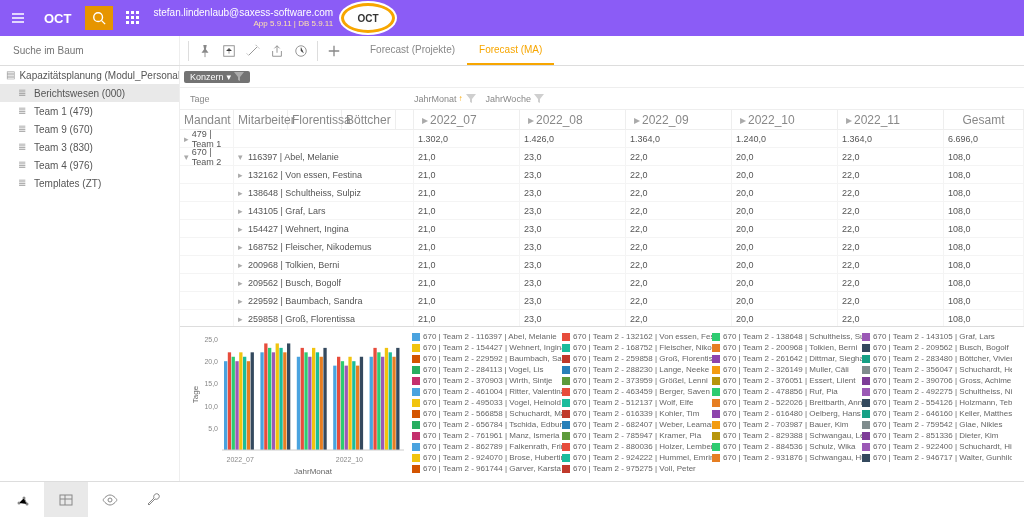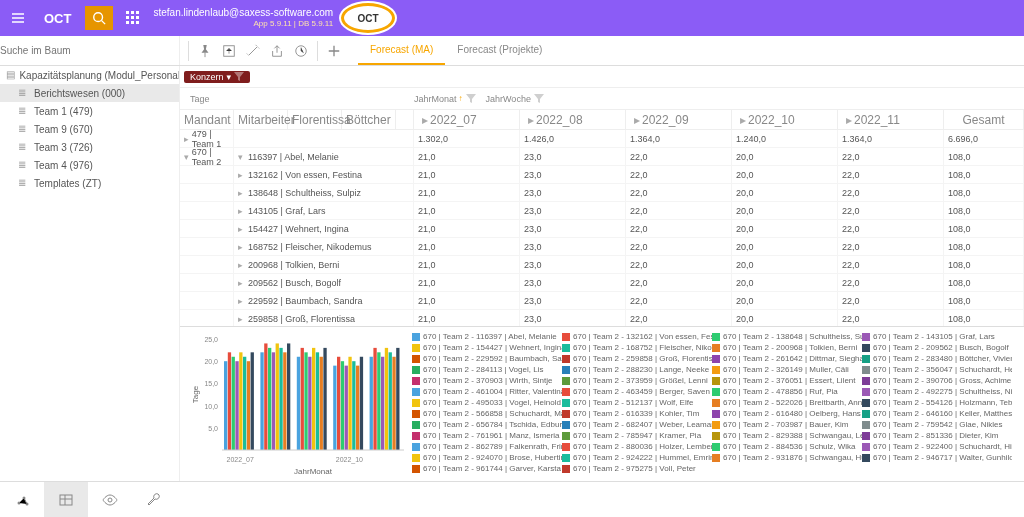--- a/index.html
+++ b/index.html
@@ -9,37 +9,37 @@
 .app-title{font-weight:bold;margin:0 14px;font-size:13px}
 .breadcrumb{font-size:10px;margin-left:4px}
 .search-box{margin-left:auto;background:#fff;height:24px;width:150px;border:none;padding:0 6px;color:#555;font-size:11px}
 .search-btn{width:28px;height:24px;background:#e69500;display:flex;align-items:center;justify-content:center;cursor:pointer}
 .apps-icon{margin-left:8px;width:24px;height:24px;display:flex;align-items:center;justify-content:center;cursor:pointer}
 .user-area{margin-left:8px;font-size:10px;text-align:right;line-height:11px}
 .user-area .email{color:#fff}
 .user-area .version{color:#ffe2ad;font-size:8px}
 .logo{width:54px;height:30px;background:#fff;border-radius:50%;margin-left:8px;display:flex;align-items:center;justify-content:center;font-weight:bold;color:#333;font-size:10px;border:3px solid #f7a600;box-shadow:0 0 0 2px #fff}
 .subbar{height:30px;border-bottom:1px solid #ddd;display:flex}
-.subbar .tree-search{width:180px;border-right:1px solid #eee;padding:4px 0}
+.subbar .tree-search{width:180px;border-right:1px solid #eee;padding:4px 13px}
 .subbar .tree-search input{width:100%;height:20px;border:none;font-size:10px;color:#888}
 .toolbar{display:flex;align-items:center;padding:0 4px}
 .toolbar .tb{width:24px;height:24px;display:flex;align-items:center;justify-content:center;cursor:pointer;color:#888}
 .toolbar .sep{width:1px;height:20px;background:#ddd;margin:0 4px}
 .tabs{display:flex;margin-left:12px}
 .tab{padding:8px 12px;font-size:10px;color:#888;cursor:pointer}
 .tab.active{color:#f7a600;border-bottom:2px solid #f7a600}
 .main{display:flex;height:415px}
 .sidebar{width:180px;border-right:1px solid #eee;overflow:hidden}
 .tree-item{padding:3px 6px;font-size:10px;display:flex;align-items:center;cursor:pointer;white-space:nowrap}
 .tree-item.child{padding-left:18px}
 .tree-item.selected{background:#e9e9e9}
 .tree-icon{width:12px;height:12px;margin-right:4px;display:inline-block;color:#999}
 .content{flex:1;display:flex;flex-direction:column;overflow:hidden}
 .filter-row{height:22px;border-bottom:1px solid #eee;display:flex;align-items:center;padding:0 4px}
-.filter-chip{background:#7f1d1d;color:#fff;font-size:9px;padding:1px 6px;border-radius:2px;display:flex;align-items:center;cursor:pointer}
+.filter-chip{background:#737373;color:#fff;font-size:9px;padding:1px 6px;border-radius:2px;display:flex;align-items:center;cursor:pointer}
 .axis-row{height:22px;border-bottom:1px solid #eee;display:flex;align-items:center;font-size:9px;color:#888}
 .axis-row .lbl{padding:0 10px}
 .axis-row .fld{display:flex;align-items:center;margin-right:10px}
 .funnel{width:10px;height:10px;margin-left:3px;opacity:.4}
 .sort-arrows{display:inline-block;margin-left:2px;color:#f7a600;font-size:8px}
 .grid{flex:1;overflow:hidden;position:relative}
 .col-mandant{width:54px}
 .col-mitarbeiter{width:180px}
 .time-header{display:flex;flex:1}
 .time-header .tc{flex:1;text-align:right;padding-right:8px;border-right:1px solid #eee;display:flex;align-items:center;justify-content:flex-start;padding-left:6px}
@@ -133,22 +133,22 @@
           <path stroke="#888" d="M8 4v4l3 2"></path>
         </svg>
       </div>
     <div class="sep"></div>
     <div class="tb">
         <svg width="14" height="14" viewBox="0 0 16 16">
           <path stroke="#888" stroke-width="1.5" d="M8 2v12M2 8h12"></path>
         </svg>
       </div>
     <div class="tabs">
+      <div class="tab">Forecast (Projekte)</div>
       <div class="tab active">Forecast (MA)</div>
-      <div class="tab">Forecast (Projekte)</div>
     </div>
   </div>
 </div>
 
 <div class="main">
   <div class="sidebar">
     <div class="tree-item">
       <span class="tree-icon">▤</span>
       <span>Kapazitätsplanung (Modul_Personalkapazitätspla</span>
     </div>
@@ -160,21 +160,21 @@
         <div class="tree-item child">
           <span class="tree-icon">≣</span>
           <span>Team 1 (479)</span>
         </div>
         <div class="tree-item child">
           <span class="tree-icon">≣</span>
           <span>Team 9 (670)</span>
         </div>
         <div class="tree-item child">
           <span class="tree-icon">≣</span>
-          <span>Team 3 (726)</span>
+          <span>Team 3 (830)</span>
         </div>
         <div class="tree-item child">
           <span class="tree-icon">≣</span>
           <span>Team 4 (976)</span>
         </div>
         <div class="tree-item child">
           <span class="tree-icon">≣</span>
           <span>Templates (ZT)</span>
         </div>
       </div>

